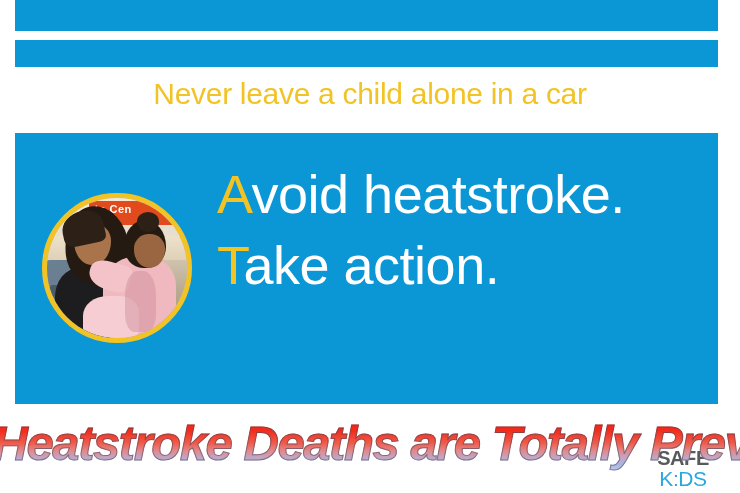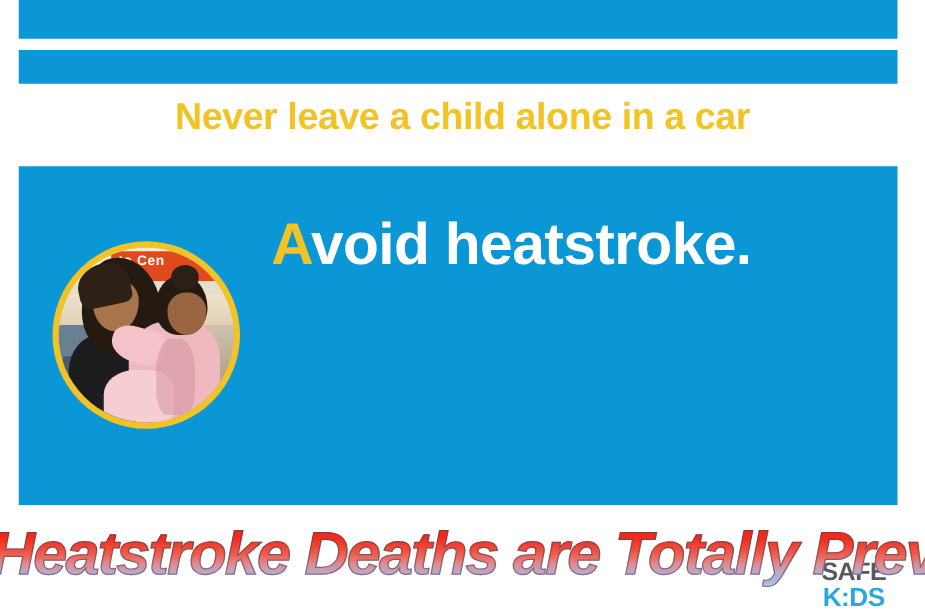--- a/index.html
+++ b/index.html
@@ -30,21 +30,21 @@
 
   
   #headline {
     position: absolute;
     left: 0;
     top: 76px;
     width: 740px;
     text-align: center;
     color: #f2c324;
     font-size: 30px;
-    font-weight: bold;
+    font-weight: normal;
     letter-spacing: -0.3px;
     line-height: 36px;
     white-space: nowrap;
   }
 
   
   #blue-panel {
     position: absolute;
     left: 15px;
     top: 133px;
@@ -98,22 +98,22 @@
 
   
   #act-block {
     position: absolute;
     left: 202px;
     top: 26px;
     width: 420px;
   }
   .act-line {
     color: #ffffff;
-    font-size: 47px;
-    font-weight: bold;
+    font-size: 54px;
+    font-weight: normal;
     line-height: 71px;
     letter-spacing: -0.5px;
     white-space: nowrap;
   }
   .act-cap { color: #f2c324; }
 
   
   #safekids-logo {
     position: absolute;
     left: 626px;
@@ -128,21 +128,21 @@
   #sk-safe {
     color: #58595b;
     font-size: 20px;
     font-weight: bold;
     letter-spacing: -0.4px;
     line-height: 20px;
   }
   #sk-kids {
     color: #29a8e0;
     font-size: 21px;
-    font-weight: bold;
+    font-weight: normal;
     letter-spacing: -0.4px;
     line-height: 22px;
   }
   #sk-world {
     color: #58595b;
     font-size: 8px;
     font-weight: bold;
     letter-spacing: 0.2px;
     line-height: 11px;
     margin-top: 2px;
@@ -208,20 +208,23 @@
       <div class="ph" id="ph-c-shade"></div>
       <div class="ph" id="ph-c-hair"></div>
       <div class="ph" id="ph-c-bun"></div>
       <div class="ph" id="ph-c-face"></div>
     </div>
 
     <div id="act-block">
       <div class="act-line">
         <span class="act-cap">A</span><span>void heatstroke.</span>
       </div>
+      <div class="act-line">
+        <span class="act-cap">T</span><span>ake action.</span>
+      </div>
     </div>
 
     <div id="safekids-logo">
       <div id="sk-safe">SAFE</div>
       <div id="sk-kids">K:DS</div>
       <div id="sk-world">WORLDWIDE.</div>
     </div>
 
   </div>
 

